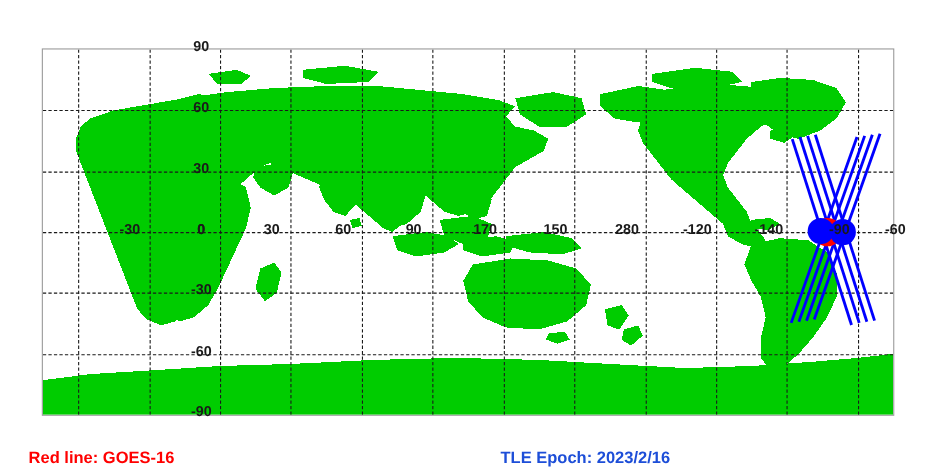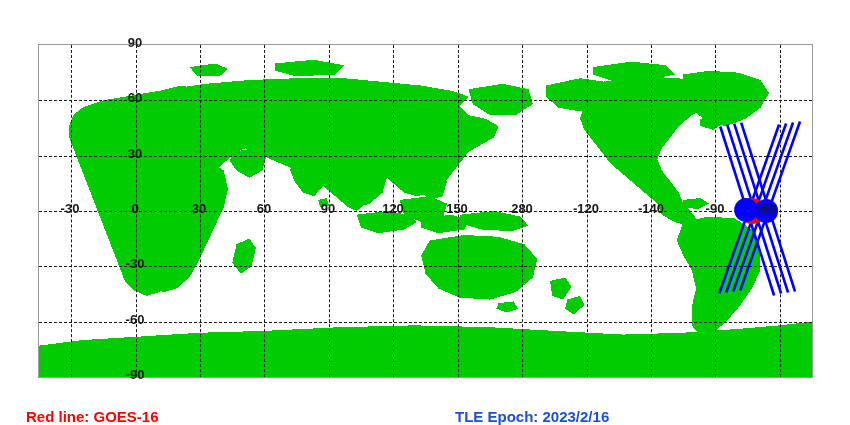--- a/index.html
+++ b/index.html
@@ -27,20 +27,21 @@
   .land{position:absolute;left:0;top:0;width:100%;height:100%;}
   .land svg{display:block;width:100%;height:100%;}
 
   
   .tick{
     position:absolute;
     font-family:"Liberation Sans",sans-serif;
     font-size:13px;font-weight:bold;color:#1a1a1a;
     white-space:nowrap;line-height:13px;
     letter-spacing:0px;
+    margin-left:48px;
   }
   .tick.lon{transform:translate(-50%,-50%);}
   .tick.lat{transform:translate(-50%,-50%);}
 
   
   #sat-layer{position:absolute;left:0;top:0;width:100%;height:100%;}
   #sat-layer svg{display:block;width:100%;height:100%;}
 
   
   #legend{
@@ -177,21 +178,21 @@
 
     </div>
   </div>
 
   <div>
     <div class="tick lon" style="left:70px;top:208px;">-30</div>
     <div class="tick lon" style="left:135px;top:208px;">0</div>
     <div class="tick lon" style="left:199px;top:208px;">30</div>
     <div class="tick lon" style="left:264px;top:208px;">60</div>
     <div class="tick lon" style="left:328px;top:208px;">90</div>
-    <div class="tick lon" style="left:393px;top:208px;">120</div>
+    <div class="tick lon" style="left:393px;top:208px;">170</div>
     <div class="tick lon" style="left:457px;top:208px;">150</div>
     <div class="tick lon" style="left:522px;top:208px;">280</div>
     <div class="tick lon" style="left:586px;top:208px;">-120</div>
     <div class="tick lon" style="left:651px;top:208px;">-140</div>
     <div class="tick lon" style="left:715px;top:208px;">-90</div>
     <div class="tick lon" style="left:766px;top:208px;">-60</div>
   </div>
 
   <div>
     <div class="tick lat" style="left:135px;top:42px;">90</div>

